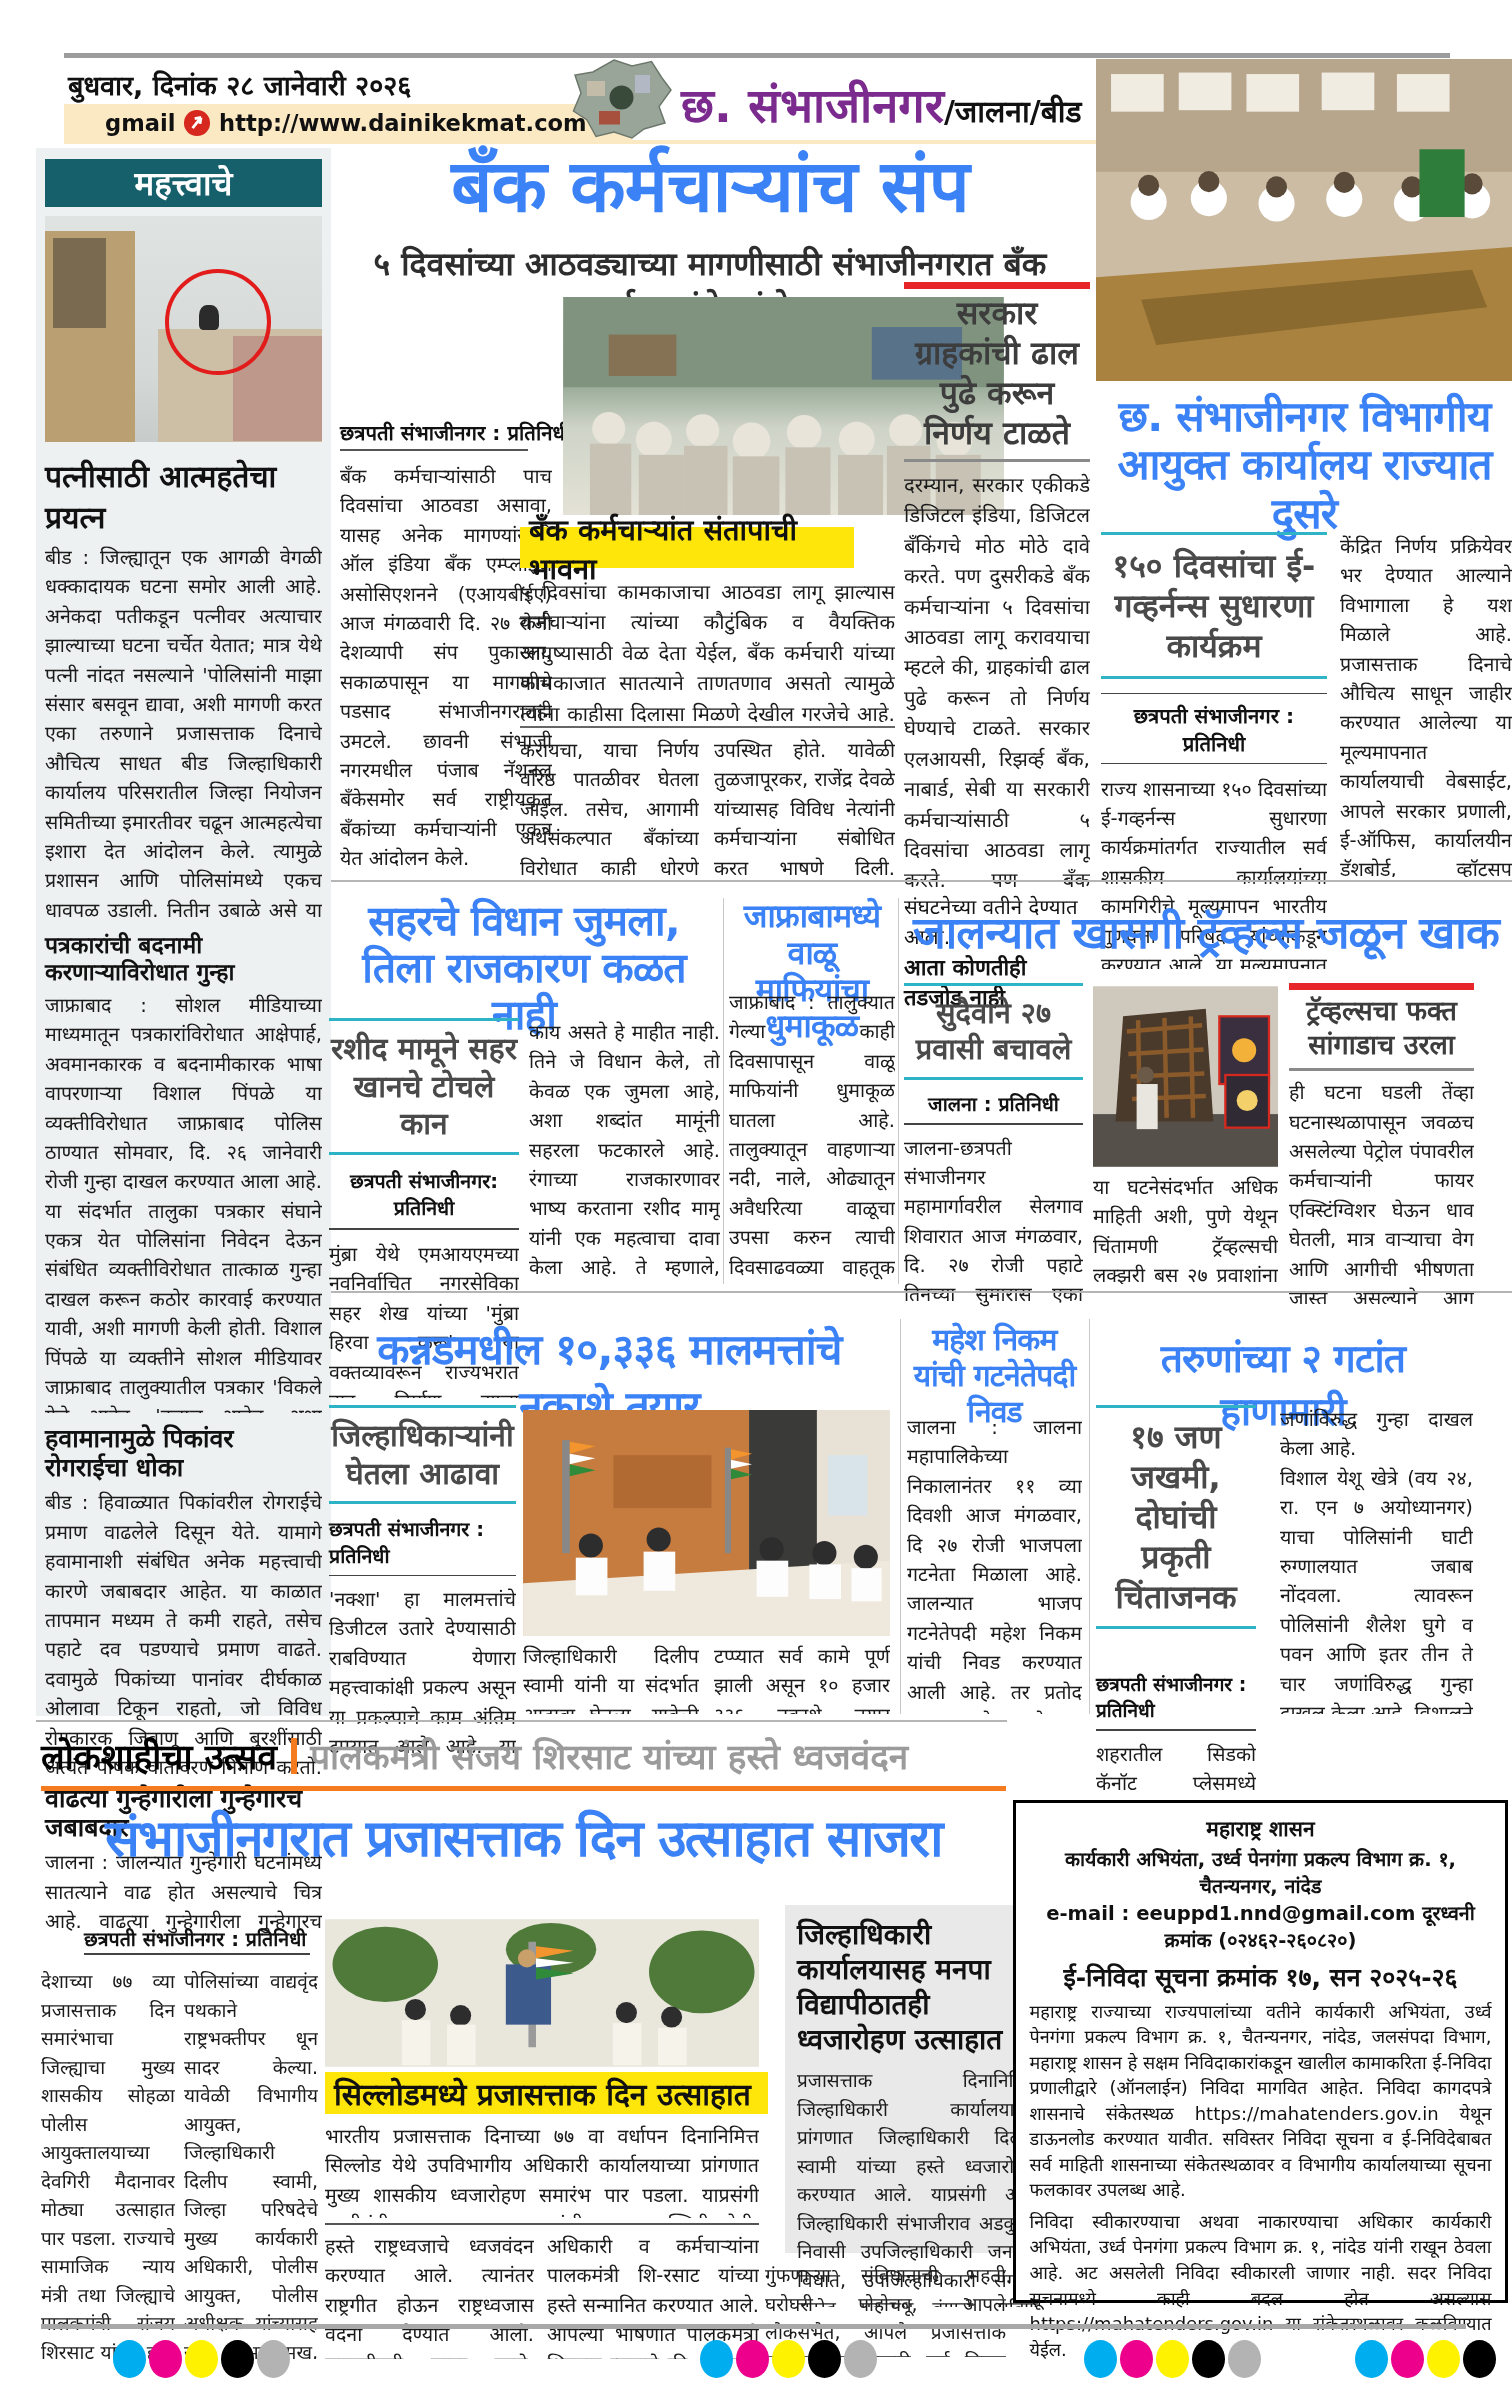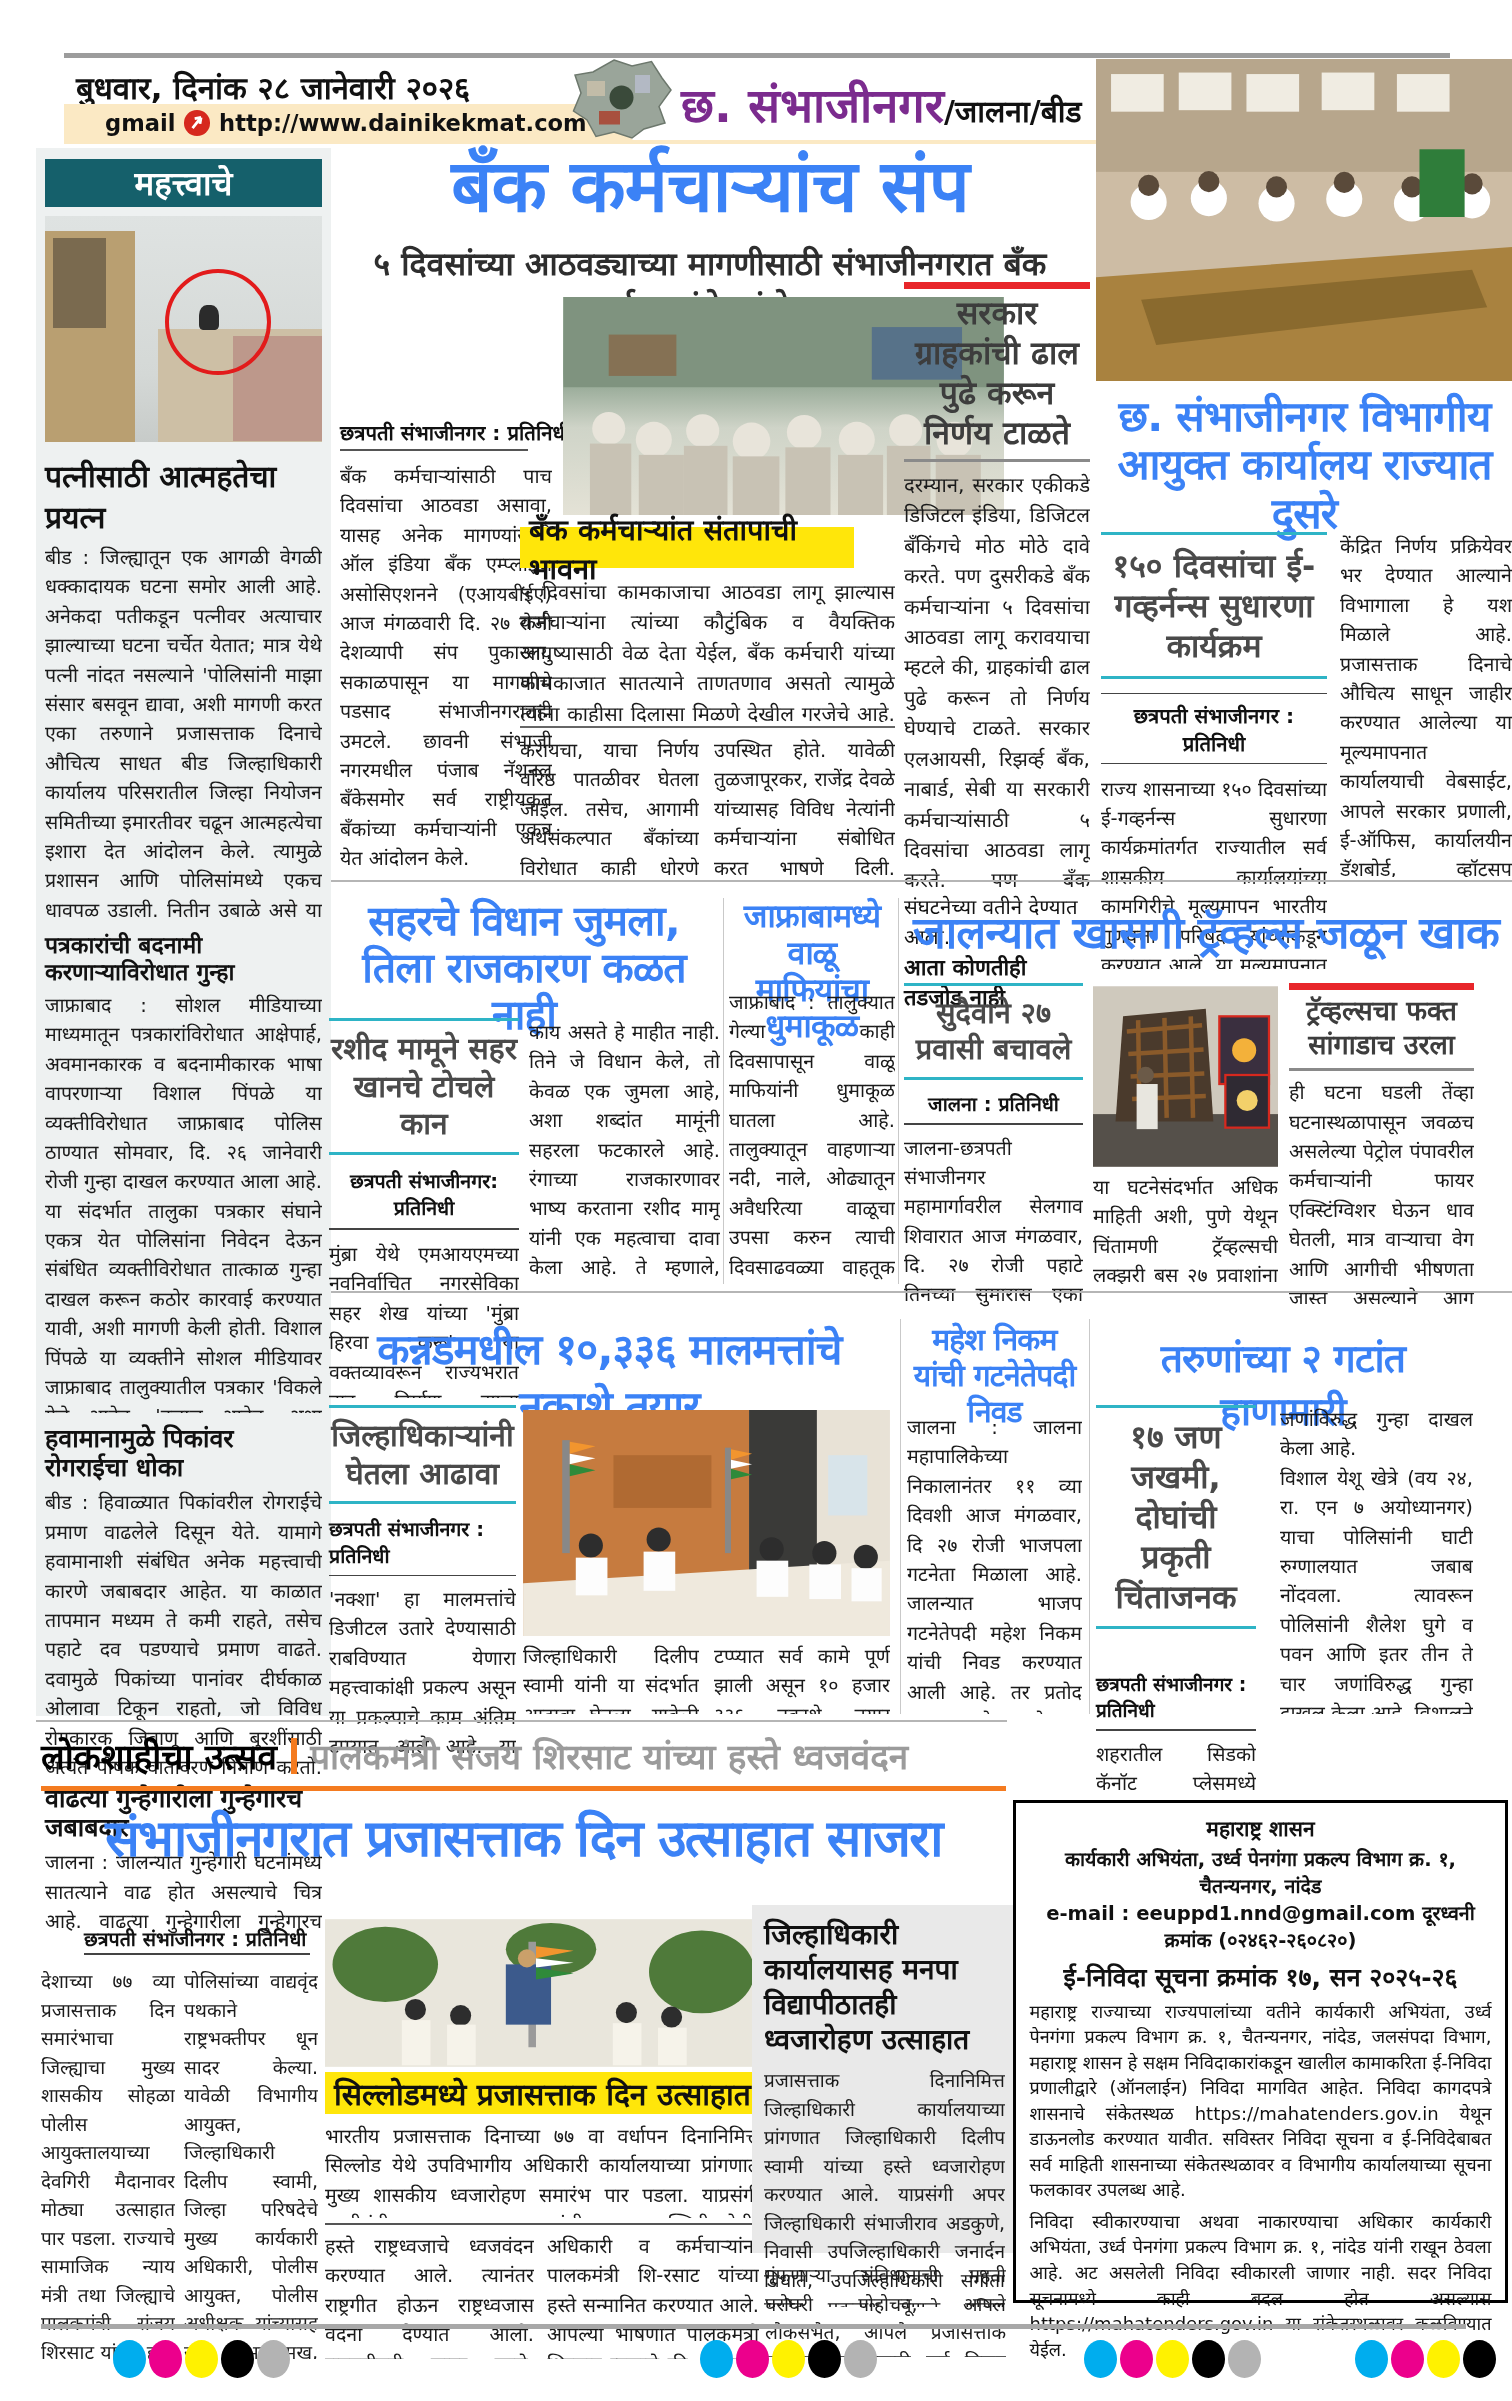--- a/index.html
+++ b/index.html
@@ -20,21 +20,21 @@
   .dot.c{background:#00adee}.dot.m{background:#ec008c}.dot.y{background:#fff200}
   .dot.k{background:#000000}.dot.g{background:#b3b3b3}
   .photo{overflow:hidden;}
 </style>
 </head>
 <body>
 
 <div class="page">
 
   <div class="abs" style="left:64px;top:53px;width:1386px;height:4.5px;background:#9c9c9c;"></div>
-  <div class="abs" style="left:76px;top:66px;font-size:31px;font-weight:bold;">बुधवार, दिनांक २८ जानेवारी २०२६</div>
+  <div class="abs" style="left:68px;top:66px;font-size:27px;font-weight:bold;">बुधवार, दिनांक २८ जानेवारी २०२६</div>
 
   <div class="abs" style="left:64px;top:104px;width:572px;height:39px;background:#fbe9c4;clip-path:polygon(0 0,93% 0,100% 100%,0 100%);">
     <div style="display:flex;align-items:center;gap:9px;padding:6px 0 0 41px;font-size:22.6px;">
       <span style="font-weight:bold;">gmail</span>
       <span style="width:25.6px;height:25.6px;border-radius:50%;background:#d6281e;display:inline-block;position:relative;">
         <svg viewBox="0 0 24 24" width="25.6" height="25.6">
             <path d="M8 17 L16 7 M16 7 l-6 1 M16 7 l-1 6" stroke="#fff" stroke-width="2.6" fill="none"></path>
           </svg>
       </span>
       <a style="color:#111;text-decoration:none;font-weight:bold;">http://www.dainikekmat.com</a>
@@ -357,21 +357,21 @@
         <path d="M280 64 L330 72 L280 80 Z" fill="#2f8a3a"></path>
     </svg>
   </div>
 
   <div class="abs" style="left:325px;top:2072px;width:434px;height:42px;background:#ffe60a;display:flex;align-items:center;padding-left:9px;font-size:30px;font-weight:800;">सिल्लोडमध्ये प्रजासत्ताक दिन उत्साहात</div>
   <div class="abs body-txt" style="left:325px;top:2122px;width:434px;height:96px;">भारतीय प्रजासत्ताक दिनाच्या ७७ वा वर्धापन दिनानिमित्त सिल्लोड येथे उपविभागीय अधिकारी कार्यालयाच्या प्रांगणात मुख्य शासकीय ध्वजारोहण समारंभ पार पडला. याप्रसंगी माजीमंत्री आ. अब्दुल सत्तार यांची प्रमुख उपस्थिती होती. याप्रसंगी आ. अब्दुल सत्तार यांनी उपस्थित सर्व विभागप्रमुख, अधिकारी, कर्मचारी व नागरिकांना प्रजासत्ताक दिनाच्या शुभेच्छा दिल्या.</div>
   <div class="abs" style="left:325px;top:2223px;width:434px;height:1.5px;background:#555;"></div>
   <div class="abs body-txt" style="left:325px;top:2232px;width:209px;height:127px;">हस्ते राष्ट्रध्वजाचे ध्वजवंदन करण्यात आले. त्यानंतर राष्ट्रगीत होऊन राष्ट्रध्वजास वंदना देण्यात आली. राज्यगीतही सादर झाले. यांच्या हस्ते राष्ट्रध्वजाचे ध्वजवंदन करण्यात आले.</div>
   <div class="abs body-txt" style="left:547px;top:2232px;width:212px;height:127px;">अधिकारी व कर्मचाऱ्यांना पालकमंत्री शि-रसाट यांच्या हस्ते सन्मानित करण्यात आले. आपल्या भाषणात पालकमंत्री शिरसाट म्हणाले की, आपल्या देशात लोकशाही बळकट आहे.</div>
 
-  <div class="abs" style="left:752px;top:1905px;width:265px;height:348px;background:#e9e9e9;padding:12px;box-sizing:border-box;">
+  <div class="abs" style="left:785px;top:1905px;width:265px;height:348px;background:#e9e9e9;padding:12px;box-sizing:border-box;">
     <div style="font-size:28px;font-weight:800;line-height:1.25;">जिल्हाधिकारी कार्यालयासह मनपा विद्यापीठातही ध्वजारोहण उत्साहात</div>
     <div class="body-txt" style="margin-top:9px;height:241px;font-size:19px;">प्रजासत्ताक दिनानिमित्त जिल्हाधिकारी कार्यालयाच्या प्रांगणात जिल्हाधिकारी दिलीप स्वामी यांच्या हस्ते ध्वजारोहण करण्यात आले. याप्रसंगी अपर जिल्हाधिकारी संभाजीराव अडकुणे, निवासी उपजिल्हाधिकारी जनार्दन विधाते, उपजिल्हाधिकारी संगीता राठोड, एकनाथ बंगाळे, प्रविण फुलारी, जिल्हा नियोजन अधिकारी भारत वायाळ तसेच सर्व अधिकारी – कर्मचारी उपस्थित होते. तर संभाजीनगर महानगरपालिका मुख्यालय येथे महानगरपालिका आयुक्त तथा प्रशासक श्री. जी. श्रीकांत यांच्या शुभहस्ते ध्वजारोहण समारंभ पार पडला. दुसरीकडे डॉ.बाबासाहेब आंबेडकर मराठवाडा विद्यापीठात कुलगुरु डॉ.विजय फुलारी यांच्या हस्ते ध्वजारोहण करण्यात आले.</div>
   </div>
   <div class="abs body-txt" style="left:765px;top:2261px;width:241px;height:96px;font-size:19px;">गुंफणाऱ्या संविधानाची महती घरोघरी पोहोचवू, आपले लोकसभेत, आपले प्रजासत्ताक बळकट करण्यासाठी सर्व मिळून प्रयत्न करू, असे आवाहन त्यांनी उपस्थितांना केले.</div>
 
   <div class="abs" style="left:1013px;top:1800px;width:495px;height:503px;border:3px solid #000;background:#fff;padding:10.5px 13.6px;box-sizing:border-box;">
     <div style="text-align:center;font-size:21px;font-weight:bold;">महाराष्ट्र शासन</div>
     <div style="text-align:center;font-size:19.6px;font-weight:bold;margin-top:3px;">कार्यकारी अभियंता, उर्ध्व पेनगंगा प्रकल्प विभाग क्र. १, चैतन्यनगर, नांदेड</div>
     <div style="text-align:center;font-size:19.6px;font-weight:bold;">e-mail : eeuppd1.nnd@gmail.com दूरध्वनी क्रमांक (०२४६२-२६०८२०)</div>
     <div style="text-align:center;font-size:25px;font-weight:800;margin:6px 0;">ई-निविदा सूचना क्रमांक १७, सन २०२५-२६</div>

